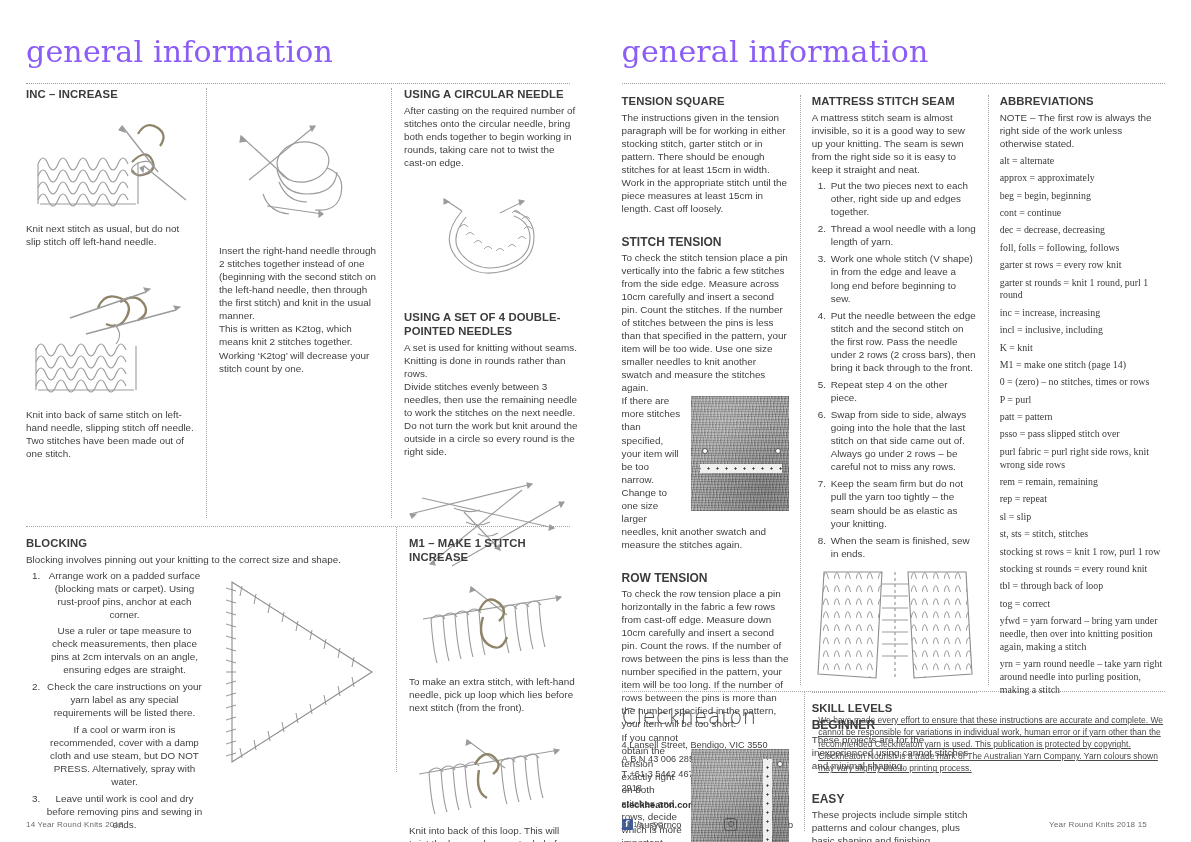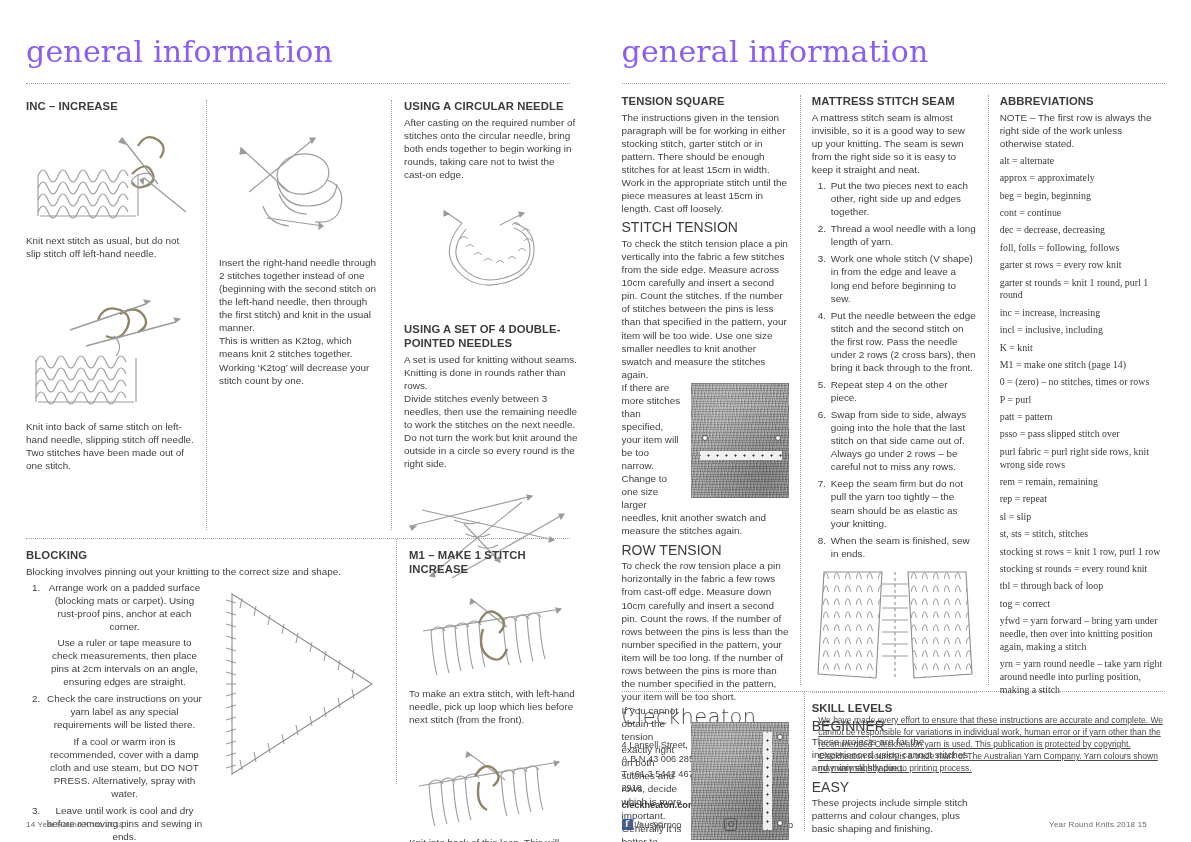--- a/index.html
+++ b/index.html
@@ -29,38 +29,38 @@
   .rule-dotted-h.thin{border-top:1px dotted #a5a5a5;}
 
   
   .h-sec{
     font-size:11.3px;font-weight:700;letter-spacing:.1px;
     color:#3c3c3c;text-transform:uppercase;
     line-height:1.22;margin:0 0 2px 0;
     font-stretch:condensed;
   }
   .h-sub{
-    font-size:14px;font-weight:400;color:#3c3c3c;
-    text-transform:uppercase;line-height:1.2;margin:4px 0 1px 0;
+    font-size:12px;font-weight:700;color:#3c3c3c;
+    text-transform:uppercase;line-height:1.2;margin:20px 0 1px 0;
   }
   p.body,li.body,.body{
     font-size:9.9px;line-height:1.32;color:#3f3f3f;margin:0 0 0 0;
   }
   .body + .body{margin-top:0;}
 
   ol.numlist{margin:3px 0 0 0;padding-left:17px;}
   ol.numlist>li{font-size:9.9px;line-height:1.32;margin-bottom:4px;padding-left:2px;}
   ol.numlist>li::marker{font-size:9.9px;}
   ol.numlist .sub{display:block;margin-top:3px;}
 
   .abbrlist{list-style:none;margin:5px 0 0 0;padding:0;font-family:Liberation Serif, serif;}
   .abbrlist li{font-size:9.9px;line-height:1.3;margin-bottom:4.5px;}
 
   
-  .lp-top{position:relative;display:flex;margin:16px 8px 0 8px;height:430px;}
+  .lp-top{position:relative;display:flex;margin:4px 8px 0 8px;height:430px;}
   .lp-col{box-sizing:border-box;}
   .lp-col.c1{width:185px;padding-right:12px;}
   .lp-col.c2{width:185px;padding:0 12px;border-left:1.5px dotted #a5a5a5;}
   .lp-col.c3{width:189px;padding-left:12px;border-left:1.5px dotted #a5a5a5;}
 
   .lp-bottom{position:relative;display:flex;margin:0 8px;height:245px;}
   .lp-bcol.b1{width:370px;padding-right:12px;box-sizing:border-box;}
   .lp-bcol.b2{width:189px;padding-left:12px;box-sizing:border-box;border-left:1.5px dotted #a5a5a5;}
   .lp-b1-inner{display:flex;text-align:center;}
   .lp-b1-text{width:188px;padding-right:8px;box-sizing:border-box;}

